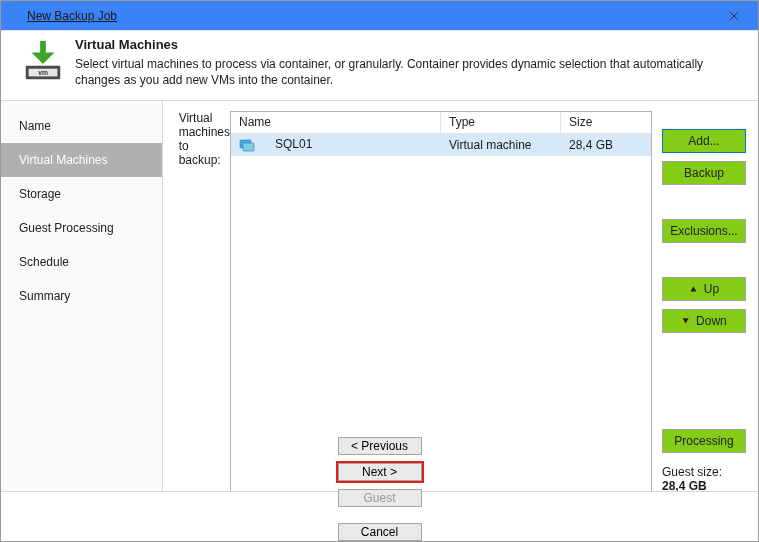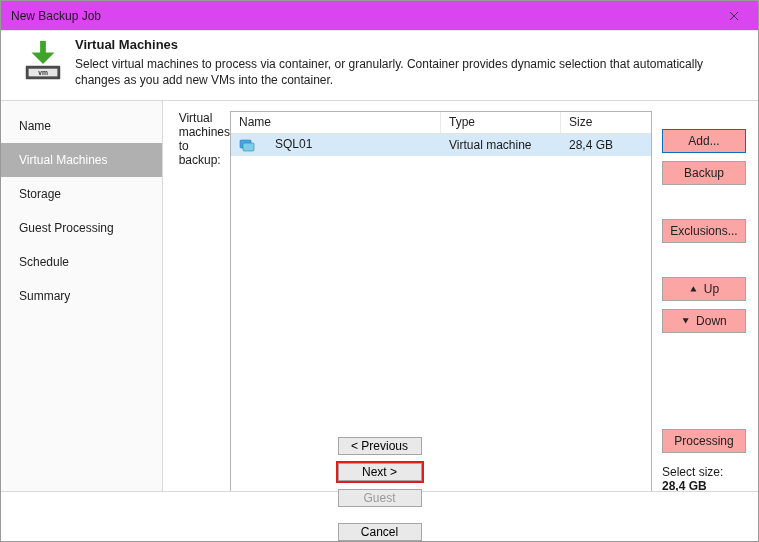--- a/index.html
+++ b/index.html
@@ -14,23 +14,24 @@
     border: 1px solid #9a9a9a;
     position: relative;
     overflow: hidden;
   }
 
   
   .titlebar {
     height: 30px;
     display: flex;
     align-items: center;
-    padding: 0 4px 0 10px;
+    padding: 0 4px 0 26px;
     border-bottom: 1px solid #e6e6e6;
-    background: #d946ef;
+    background: #3b82f6;
+    text-decoration: underline;
   }
   .titlebar .title { flex: 1; font-size: 12px; }
   .titlebar .close {
     width: 40px; height: 26px;
     display: flex; align-items: center; justify-content: center;
     cursor: pointer;
   }
   .titlebar .close svg { stroke: #333; stroke-width: 1; }
 
   
@@ -124,21 +125,21 @@
   .btncol {
     width: 94px;
     display: flex;
     flex-direction: column;
     padding-left: 10px;
     padding-top: 18px;
   }
   .btn {
     height: 24px;
     border: 1px solid #a5a5a5;
-    background: #fca5a5;
+    background: #84cc16;
     font-size: 12px;
     font-family: inherit;
     color: #222;
     margin-bottom: 8px;
     cursor: pointer;
     display: flex;
     align-items: center;
     justify-content: center;
     gap: 6px;
     padding: 0 16px;
@@ -253,21 +254,21 @@
         <span class="arrow">⯅</span>
         <span>Up</span>
       </button>
       <button class="btn wide">
         <span class="arrow">⯆</span>
         <span>Down</span>
       </button>
       <div class="spacer"></div>
       <button class="btn wide">Processing</button>
       <div class="total">
-        <div>Select size:</div>
+        <div>Guest size:</div>
         <div class="val">28,4 GB</div>
       </div>
     </div>
   </div>
 </div>
 
 <div class="footer">
   <button class="fbtn">&lt; Previous</button>
   <button class="fbtn hl">Next &gt;</button>
   <button class="fbtn disabled">Guest</button>

